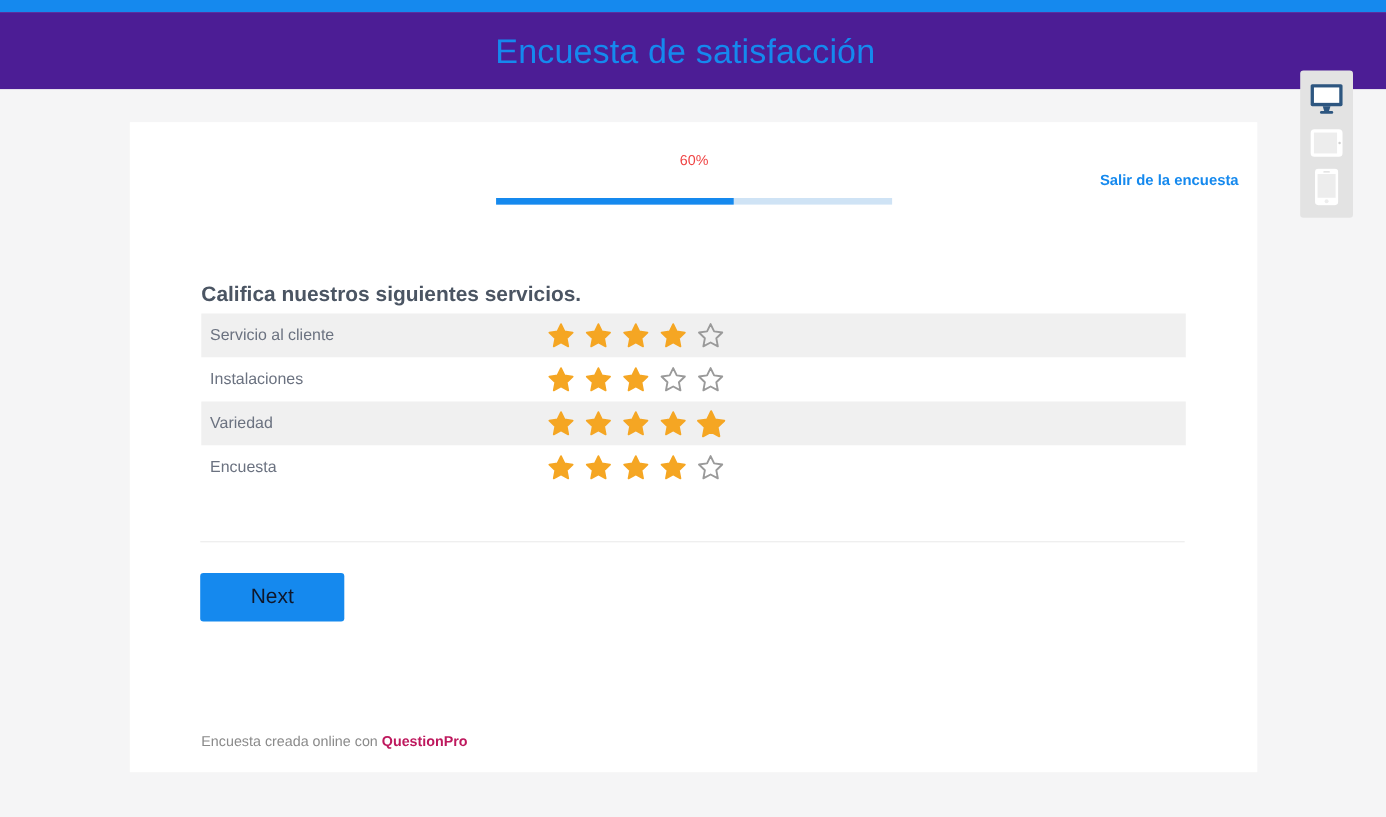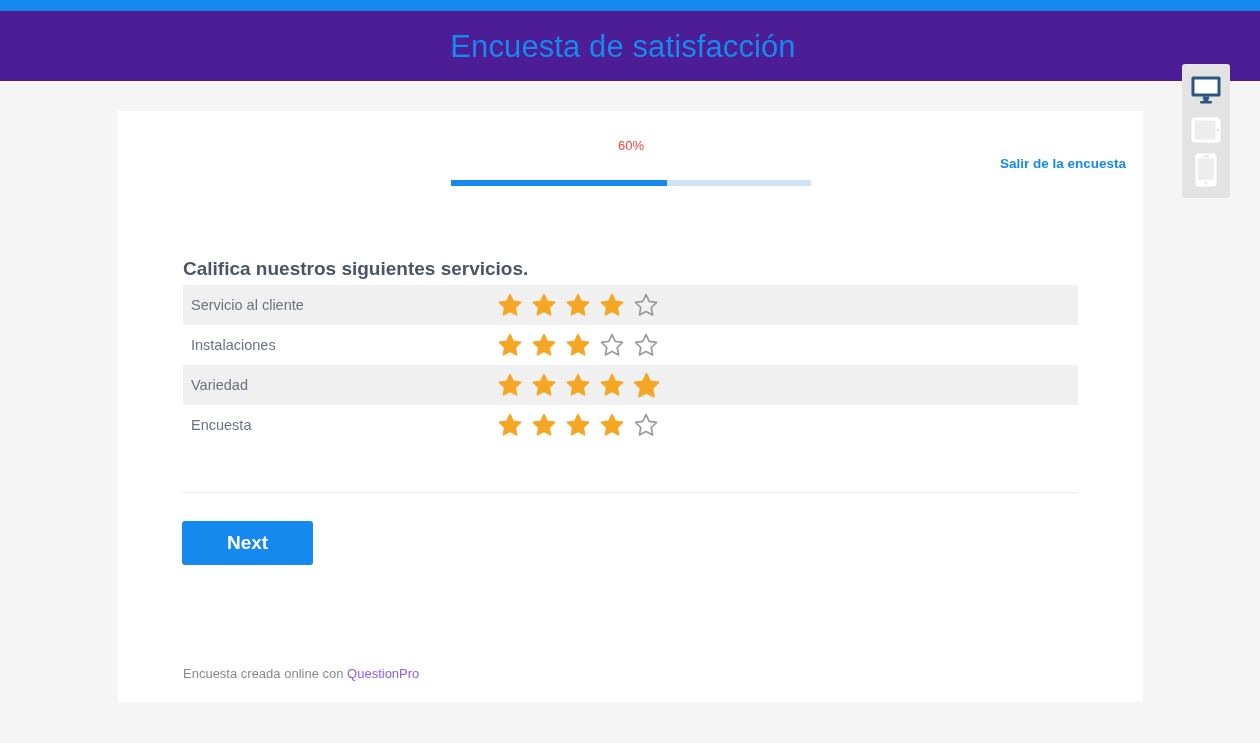--- a/index.html
+++ b/index.html
@@ -146,40 +146,40 @@
     background: #ececec;
   }
   .next-button {
     position: absolute;
     left: 64px; top: 410px;
     width: 131px;
     height: 44px;
     background: #1589ee;
     border: none;
     border-radius: 3px;
-    color: #ffffff;
+    color: #0f172a;
     font-size: 19px;
     font-family: "Liberation Sans", sans-serif;
-    font-weight: 700;
+    font-weight: 400;
     cursor: pointer;
     display: flex;
     align-items: center;
     justify-content: center;
   }
 
   
   .footer {
     position: absolute;
     left: 65px; top: 555px;
     font-size: 13px;
     color: #8a8a8a;
   }
   .footer-brand {
-    color: #8b5cf6;
-    font-weight: 400;
+    color: #be185d;
+    font-weight: 700;
     cursor: pointer;
   }
 
   
   .device-switcher {
     position: absolute;
     left: 1182px; top: 64px;
     width: 48px;
     height: 134px;
     background: #e3e3e3;

